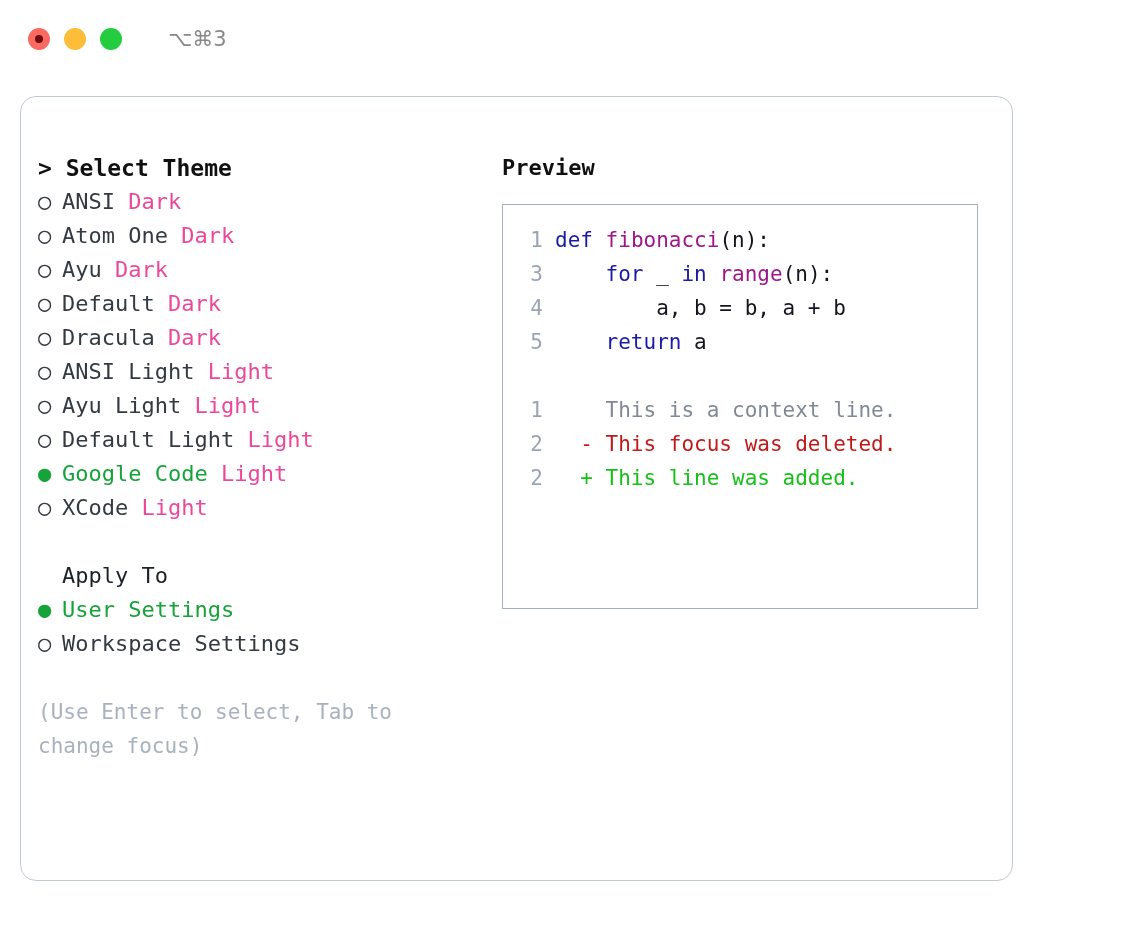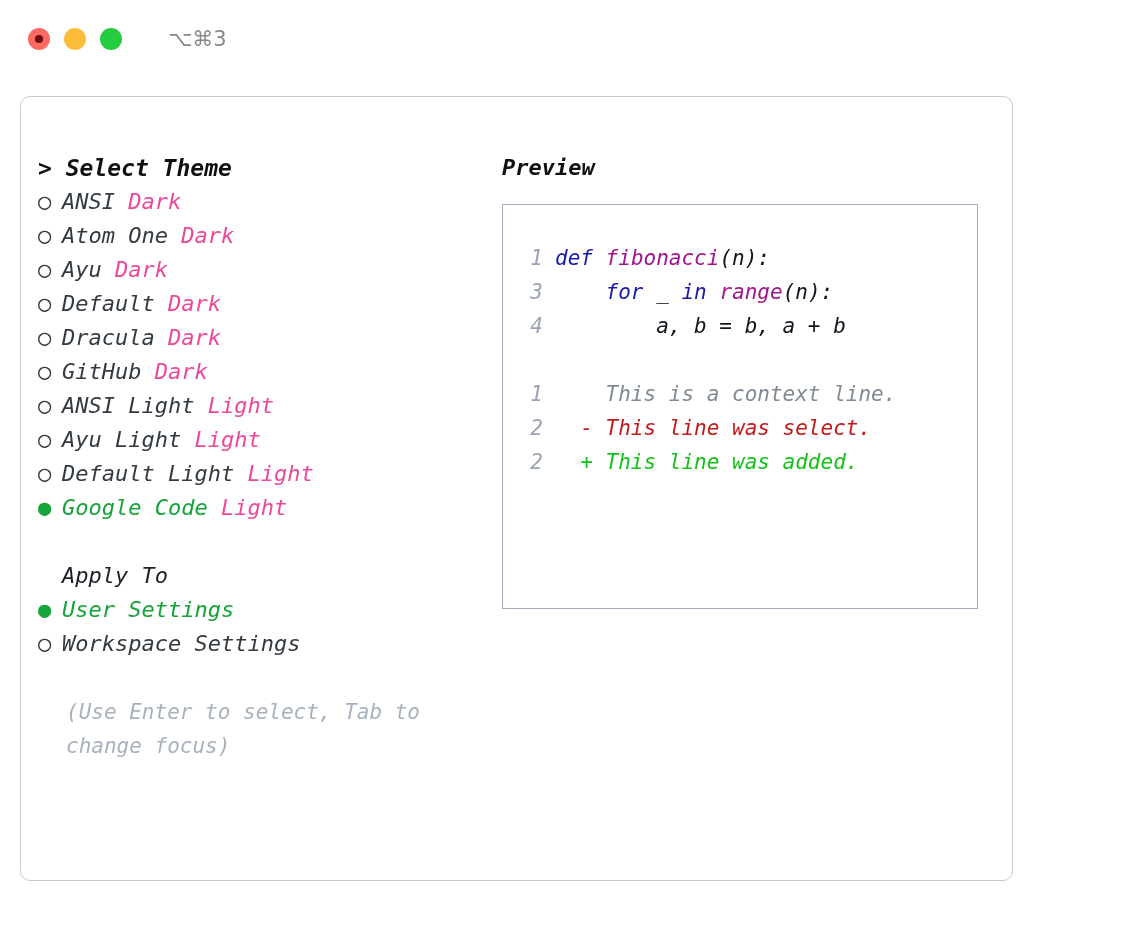--- a/index.html
+++ b/index.html
@@ -67,24 +67,23 @@
   }
 
   
   #main-card {
     position: absolute;
     left: 20px;
     top: 96px;
     width: 993px;
     height: 785px;
     border: 1.5px solid #c2cad4;
-    border-radius: 10px;
+    border-radius: 16px;
     box-sizing: border-box;
     background: #ffffff;
-    font-style: italic;
   }
 
   
   #theme-column {
     position: absolute;
     left: 17px;
     top: 54px;
     width: 440px;
   }
   #theme-header {
@@ -120,21 +119,20 @@
     padding-left: 24px;
   }
 
   #hint-block {
     margin-top: 34px;
     font-size: 21px;
     line-height: 34px;
     color: #a8b2be;
     white-space: pre-wrap;
     width: 420px;
-    margin-left: 28px;
   }
 
   
   #preview-column {
     position: absolute;
     left: 481px;
     top: 54px;
     width: 490px;
   }
   #preview-header {
@@ -144,21 +142,21 @@
     line-height: 34px;
     white-space: pre;
   }
   #preview-panel {
     margin-top: 19px;
     width: 476px;
     height: 405px;
     border: 1.5px solid #a4b0bf;
     box-sizing: border-box;
     background: #ffffff;
-    padding: 36px 0 0 14px;
+    padding: 18px 0 0 14px;
   }
   .code-line {
     font-size: 21px;
     line-height: 34px;
     white-space: pre;
   }
   .ln {
     display: inline-block;
     width: 26px;
     text-align: right;
@@ -197,25 +195,25 @@
     <div id="theme-column">
 
       <div id="theme-header">&gt; Select Theme</div>
 
       <div id="theme-list">
           <div class="opt-row"><span class="opt-bullet">○</span><span class="opt-label">ANSI</span> <span class="opt-tag">Dark</span></div>
           <div class="opt-row"><span class="opt-bullet">○</span><span class="opt-label">Atom One</span> <span class="opt-tag">Dark</span></div>
           <div class="opt-row"><span class="opt-bullet">○</span><span class="opt-label">Ayu</span> <span class="opt-tag">Dark</span></div>
           <div class="opt-row"><span class="opt-bullet">○</span><span class="opt-label">Default</span> <span class="opt-tag">Dark</span></div>
           <div class="opt-row"><span class="opt-bullet">○</span><span class="opt-label">Dracula</span> <span class="opt-tag">Dark</span></div>
-          <div class="opt-row"><span class="opt-bullet">○</span><span class="opt-label">GitHub</span> <span class="opt-tag">Dark</span></div>
           <div class="opt-row"><span class="opt-bullet">○</span><span class="opt-label">ANSI Light</span> <span class="opt-tag">Light</span></div>
           <div class="opt-row"><span class="opt-bullet">○</span><span class="opt-label">Ayu Light</span> <span class="opt-tag">Light</span></div>
           <div class="opt-row"><span class="opt-bullet">○</span><span class="opt-label">Default Light</span> <span class="opt-tag">Light</span></div>
           <div class="opt-row selected"><span class="opt-bullet">●</span><span class="opt-label">Google Code</span> <span class="opt-tag">Light</span></div>
+          <div class="opt-row"><span class="opt-bullet">○</span><span class="opt-label">XCode</span> <span class="opt-tag">Light</span></div>
         </div>
 
       <div class="section-gap"></div>
 
       <div id="applyto-header">Apply To</div>
 
       <div id="applyto-list">
           <div class="opt-row selected"><span class="opt-bullet">●</span><span class="opt-label">User Settings</span></div>
           <div class="opt-row"><span class="opt-bullet">○</span><span class="opt-label">Workspace Settings</span></div>
         </div>
@@ -224,24 +222,25 @@
     </div>
 
     <div id="preview-column">
       <div id="preview-header">Preview</div>
 
       <div id="preview-panel">
         <div id="code-block">
             <div class="code-line"><span class="ln">1</span><span class="code-text"><span class="tk-kw">def</span><span class="tk-pl"> </span><span class="tk-fn">fibonacci</span><span class="tk-pl">(n):</span></span></div>
             <div class="code-line"><span class="ln">3</span><span class="code-text"><span class="tk-pl">    </span><span class="tk-kw">for</span><span class="tk-pl"> _ </span><span class="tk-kw">in</span><span class="tk-pl"> </span><span class="tk-fn">range</span><span class="tk-pl">(n):</span></span></div>
             <div class="code-line"><span class="ln">4</span><span class="code-text"><span class="tk-pl">        a, b = b, a + b</span></span></div>
+            <div class="code-line"><span class="ln">5</span><span class="code-text"><span class="tk-pl">    </span><span class="tk-kw">return</span><span class="tk-pl"> a</span></span></div>
           </div>
         <div class="diff-gap"></div>
         <div id="diff-block">
             <div class="code-line"><span class="ln">1</span><span class="code-text df-ctx">    This is a context line.</span></div>
-            <div class="code-line"><span class="ln">2</span><span class="code-text df-del">  - This line was select.</span></div>
+            <div class="code-line"><span class="ln">2</span><span class="code-text df-del">  - This focus was deleted.</span></div>
             <div class="code-line"><span class="ln">2</span><span class="code-text df-add">  + This line was added.</span></div>
           </div>
       </div>
     </div>
 
   </div>
 </div>
 
 </body></html>

